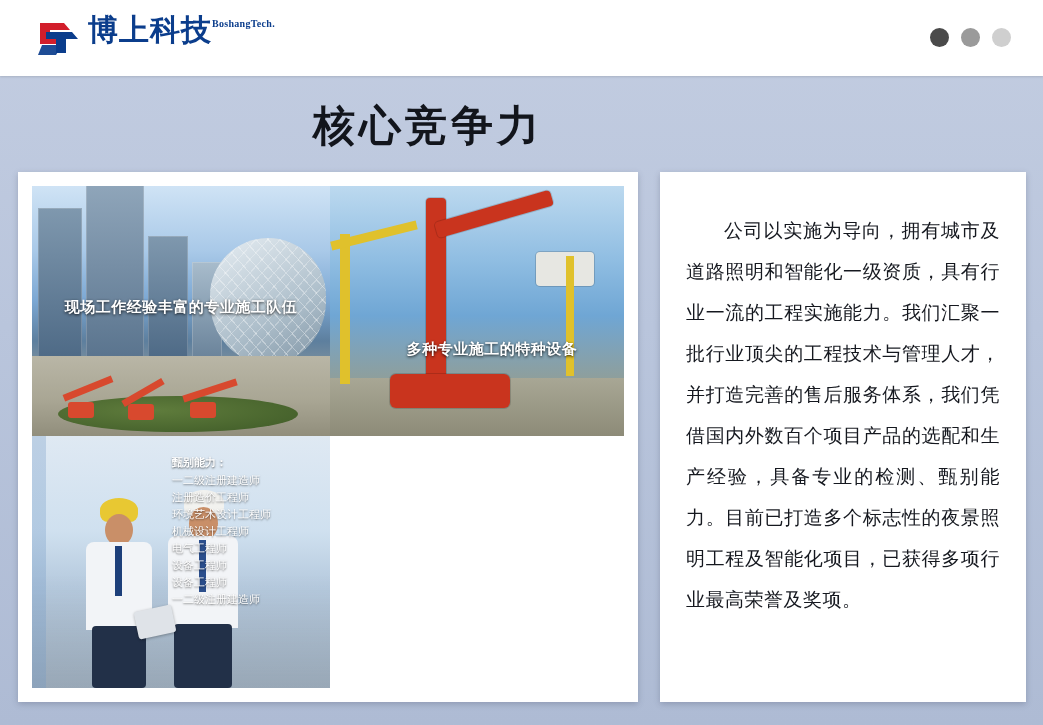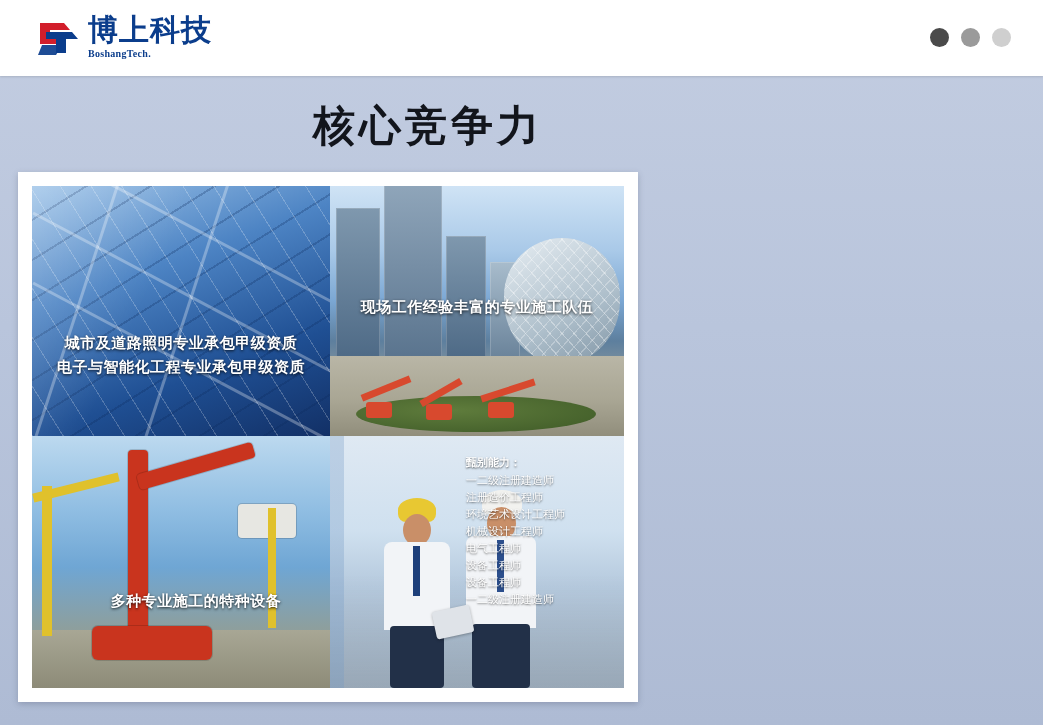--- a/index.html
+++ b/index.html
@@ -39,21 +39,20 @@
     height: 52px;
   }
   .logo-mark {
     width: 46px;
     height: 46px;
     position: relative;
     margin-right: 6px;
   }
   .logo-text-wrap {
     display: flex;
-    flex-direction: column;
     justify-content: flex-end;
     height: 46px;
   }
   .logo-cn {
     font-family: "DejaVu Sans", sans-serif;
     font-size: 30px;
     font-weight: bold;
     color: #0b3d8c;
     letter-spacing: 1px;
     line-height: 30px;
@@ -309,29 +308,20 @@
       <span class="dot" style="background:#9a9a9a"></span>
       <span class="dot" style="background:#cfcfcf"></span>
     </div>
   </div>
 
   <div class="slide-title">核心竞争力</div>
 
   <div class="left-panel">
     <div class="photo-grid">
 
-      <div class="photo p1">
-        <div class="p1-beam" style="left:-20px;top:40px;width:360px;height:3px;transform:rotate(28deg)"></div>
-        <div class="p1-beam" style="left:-20px;top:110px;width:360px;height:3px;transform:rotate(28deg)"></div>
-        <div class="p1-beam" style="left:-20px;top:180px;width:360px;height:3px;transform:rotate(28deg)"></div>
-        <div class="p1-beam" style="left:40px;top:-30px;width:3px;height:330px;transform:rotate(18deg)"></div>
-        <div class="p1-beam" style="left:150px;top:-30px;width:3px;height:330px;transform:rotate(18deg)"></div>
-        <div class="photo-caption">城市及道路照明专业承包甲级资质</div>
-        <div class="photo-caption cap2">电子与智能化工程专业承包甲级资质</div>
-      </div>
 
       <div class="photo p2">
         <div class="p2-bld" style="left:6px;width:44px;height:150px;"></div>
         <div class="p2-bld" style="left:54px;width:58px;height:186px;background:linear-gradient(180deg,#93a9bd 0%,#5a748e 100%)"></div>
         <div class="p2-bld" style="left:116px;width:40px;height:122px;"></div>
         <div class="p2-bld" style="left:160px;width:30px;height:96px;background:linear-gradient(180deg,#a8bccc 0%,#6a839a 100%)"></div>
         <div class="p2-dome"></div>
         <div class="p2-ground"></div>
         <div class="p2-green"></div>
         <div class="p2-crane" style="left:30px;bottom:44px;width:52px;height:7px;transform:rotate(-22deg)"></div>
@@ -385,14 +375,17 @@
           <div>电气工程师</div>
           <div>设备工程师</div>
           <div>设备工程师</div>
           <div>一二级注册建造师</div>
         </div>
       </div>
 
     </div>
   </div>
 
+  <div class="right-panel">
+    <div class="body-text">公司以实施为导向，拥有城市及道路照明和智能化一级资质，具有行业一流的工程实施能力。我们汇聚一批行业顶尖的工程技术与管理人才，并打造完善的售后服务体系，我们凭借国内外数百个项目产品的选配和生产经验，具备专业的检测、甄别能力。目前已打造多个标志性的夜景照明工程及智能化项目，已获得多项行业最高荣誉及奖项。</div>
+  </div>
 
 </div>
 
 </body></html>

